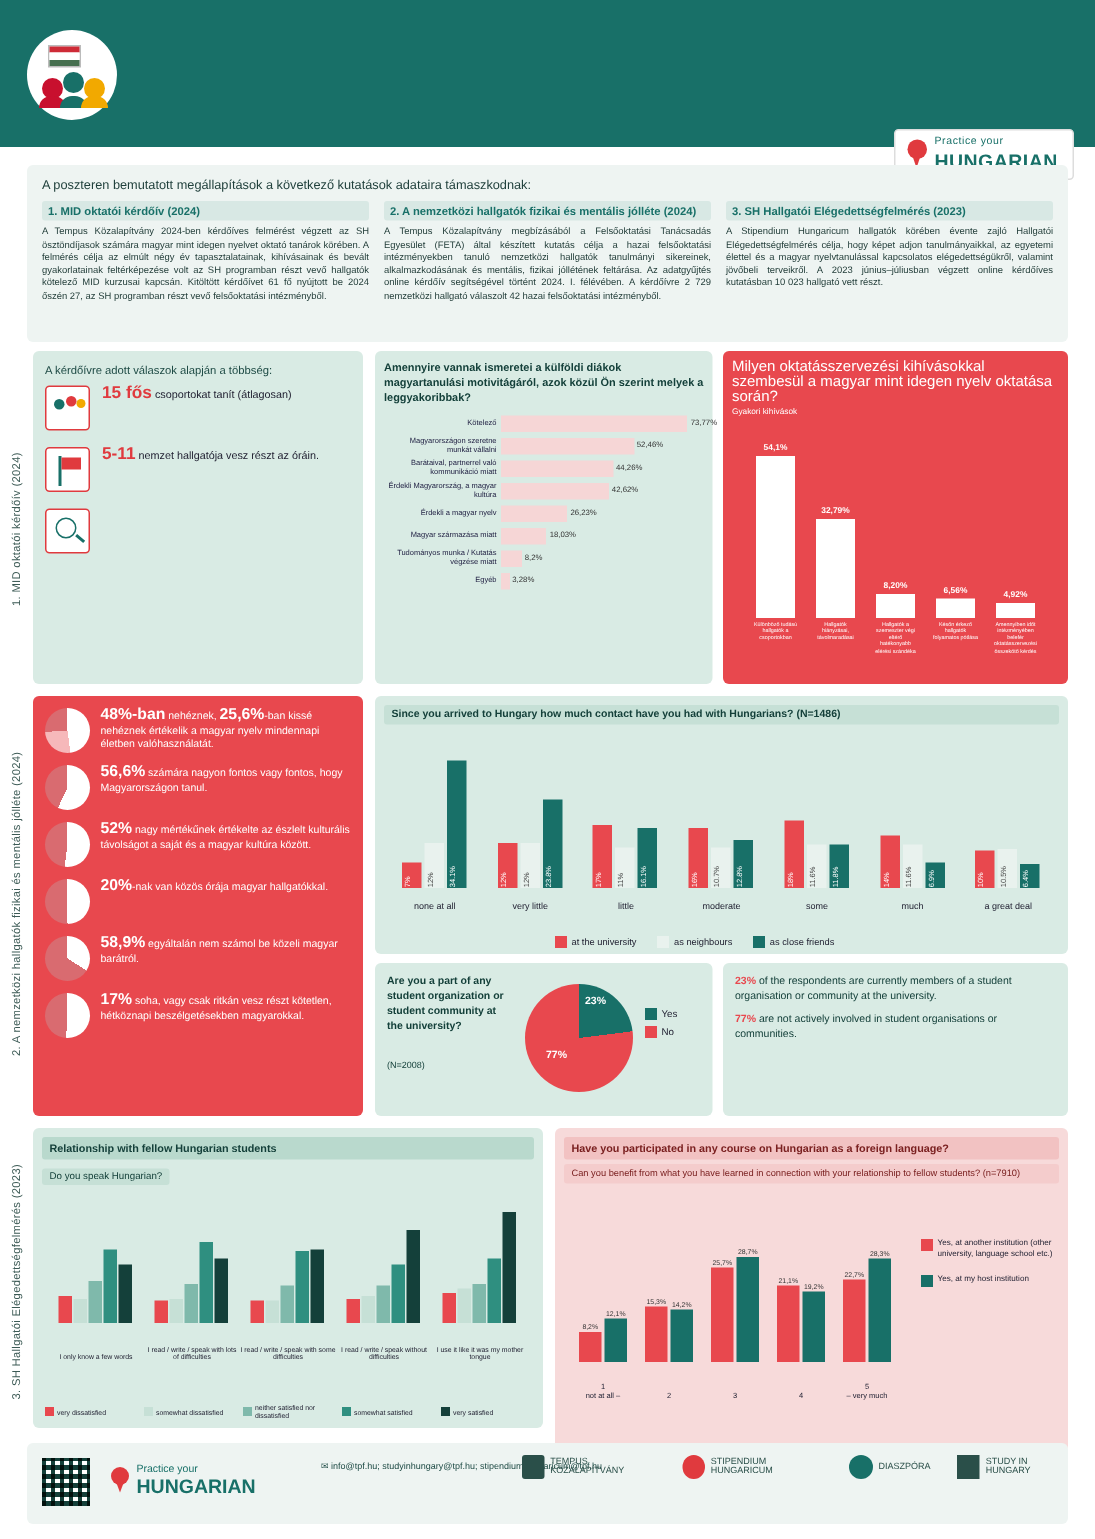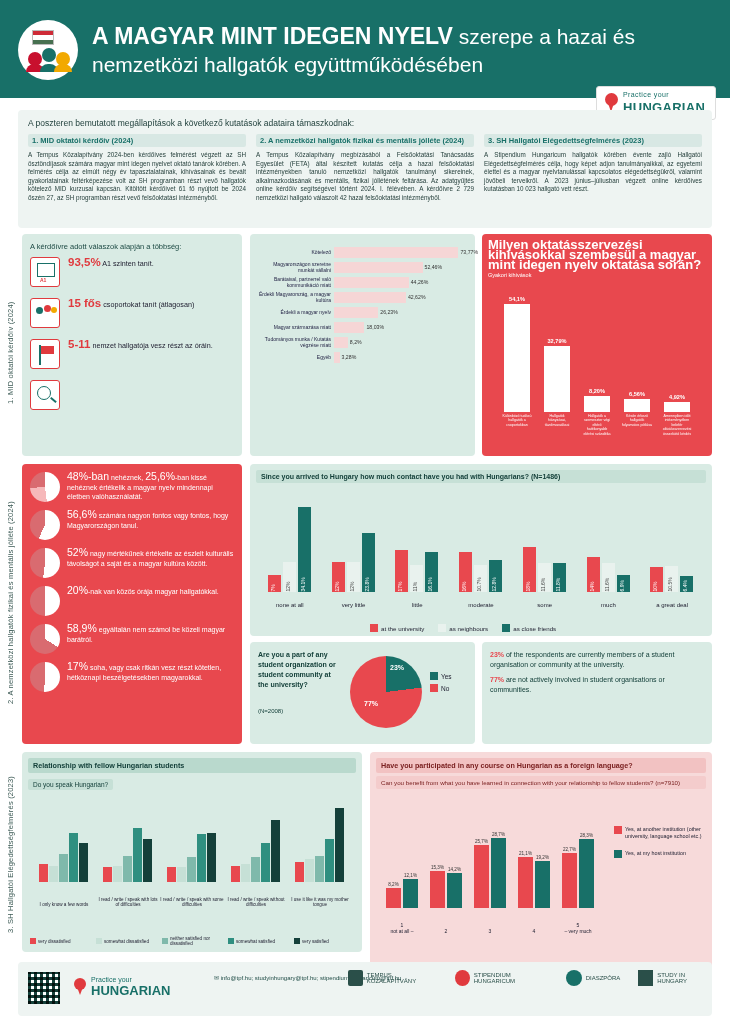--- a/index.html
+++ b/index.html
@@ -79,42 +79,42 @@
   .s1-left{position:absolute;left:0;top:0;width:220px;height:222px;background:#d9ebe4;border-radius:4px;padding:8px 8px;}
   .s1-left-head{font-size:7.5px;color:#1d4a44;margin-bottom:6px;}
   .stat-row{display:flex;align-items:flex-start;margin-bottom:11px;}
   .stat-ico{width:30px;height:30px;border:1.4px solid #e03a3e;border-radius:3px;margin-right:8px;flex:none;position:relative;background:#fff;}
   .stat-txt{font-size:7.2px;color:#223;line-height:10px;}
   .stat-big{font-size:11.5px;font-weight:bold;color:#e03a3e;}
 
   .s1-mid{position:absolute;left:228px;top:0;width:225px;height:222px;background:#d9ebe4;border-radius:4px;padding:6px;}
   .s1-right{position:absolute;left:460px;top:0;width:230px;height:222px;background:#e8484e;border-radius:4px;padding:6px;}
   .cq{font-size:7.3px;font-weight:bold;color:#14403a;line-height:10px;}
-  .cq-white{font-size:13px;font-weight:bold;color:#fff;line-height:10px;}
+  .cq-white{font-size:10px;font-weight:normal;color:#fff;line-height:10px;}
 
   
   .hbar-row{display:flex;align-items:center;height:13px;margin-bottom:2px;}
   .hbar-lab{width:78px;font-size:5px;color:#224;text-align:right;padding-right:3px;line-height:5.6px;}
   .hbar-track{flex:1;position:relative;height:11px;}
   .hbar-fill{position:absolute;left:0;top:0;height:11px;background:#f6d6d6;}
   .hbar-val{position:absolute;top:1.5px;font-size:5.2px;color:#333;}
 
   
   .vbar-area{position:absolute;left:8px;top:52px;width:214px;height:160px;}
   .vb{position:absolute;bottom:34px;background:#fff;}
   .vb-val{position:absolute;font-size:5.6px;font-weight:bold;color:#fff;text-align:center;}
   .vb-lab{position:absolute;bottom:0;font-size:3.6px;color:#fff;text-align:center;line-height:4.4px;}
 
   
   .sec2{position:absolute;left:22px;top:464px;width:690px;height:280px;}
   .s2-left{position:absolute;left:0;top:0;width:220px;height:280px;background:#e8484e;border-radius:4px;padding:8px;}
   .s2-item{display:flex;align-items:flex-start;margin-bottom:8px;}
   .donut{width:30px;height:30px;border-radius:50%;margin-right:7px;flex:none;}
   .s2-txt{font-size:7px;color:#fff;line-height:9.6px;}
-  .s2-big{font-size:10.5px;font-weight:normal;color:#fff;}
+  .s2-big{font-size:10.5px;font-weight:bold;color:#fff;}
 
   .s2-top{position:absolute;left:228px;top:0;width:462px;height:172px;background:#d9ebe4;border-radius:4px;padding:6px;}
   .s2-bot1{position:absolute;left:228px;top:178px;width:225px;height:102px;background:#d9ebe4;border-radius:4px;padding:8px;}
   .s2-bot2{position:absolute;left:460px;top:178px;width:230px;height:102px;background:#d9ebe4;border-radius:4px;padding:8px;}
 
   .grp-chart{position:absolute;left:8px;top:26px;width:446px;height:118px;}
   .gbar{position:absolute;bottom:16px;}
   .gbar-val{position:absolute;font-size:5px;color:#fff;transform:rotate(-90deg);transform-origin:center;}
   .gcat{position:absolute;bottom:0;font-size:6px;color:#223;text-align:center;}
   .legend{position:absolute;left:120px;bottom:4px;display:flex;gap:14px;font-size:6.2px;color:#223;align-items:center;}
@@ -156,23 +156,20 @@
         <div class="heads">
           <div class="head b1"></div>
             <div class="head b2"></div>
             <div class="head b3"></div>
           <div class="head-body hb1"></div>
             <div class="head-body hb2"></div>
             <div class="head-body hb3"></div>
         </div>
       </div>
     </div>
-    <div class="header-title">
-      <span class="bold">A MAGYAR MINT IDEGEN NYELV</span><span> szerepe a hazai és nemzetközi hallgatók együttműködésében</span>
-    </div>
   </div>
 
   <div class="practice-box">
     <div class="pin">
         <div class="pin-top"></div>
         <div class="pin-tip"></div>
       </div>
     <div class="practice-l1">Practice your</div>
     <div class="practice-l2">HUNGARIAN</div>
   </div>
@@ -197,27 +194,20 @@
 
   <div class="side-label" id="sl1">1. MID oktatói kérdőív (2024)</div>
   <div class="side-label" id="sl2">2. A nemzetközi hallgatók fizikai és mentális jólléte (2024)</div>
   <div class="side-label" id="sl3">3. SH Hallgatói Elégedettségfelmérés (2023)</div>
 
   <div class="sec1">
 
     <div class="s1-left">
       <div class="s1-left-head">A kérdőívre adott válaszok alapján a többség:</div>
 
-      <div class="stat-row">
-        <div class="stat-ico">
-          <div style="position:absolute;left:6px;top:5px;width:18px;height:14px;border:1px solid #187068;"></div>
-          <div style="position:absolute;left:9px;top:19px;font-size:5px;color:#e03a3e;font-weight:bold;">A1</div>
-        </div>
-        <div class="stat-txt"><span class="stat-big">93,5%</span> <span>A1 szinten tanít.</span></div>
-      </div>
 
       <div class="stat-row">
         <div class="stat-ico">
           <div style="position:absolute;left:5px;top:8px;width:7px;height:7px;border-radius:50%;background:#187068;"></div>
           <div style="position:absolute;left:13px;top:6px;width:7px;height:7px;border-radius:50%;background:#e03a3e;"></div>
           <div style="position:absolute;left:20px;top:8px;width:6px;height:6px;border-radius:50%;background:#f2a900;"></div>
         </div>
         <div class="stat-txt"><span class="stat-big">15 fős</span> <span>csoportokat tanít (átlagosan)</span></div>
       </div>
 
@@ -231,20 +221,21 @@
 
       <div class="stat-row">
         <div class="stat-ico">
           <div style="position:absolute;left:6px;top:5px;width:14px;height:14px;border:1.5px solid #187068;border-radius:50%;"></div>
           <div style="position:absolute;left:19px;top:18px;width:7px;height:1.8px;background:#187068;transform:rotate(40deg);"></div>
         </div>
       </div>
     </div>
 
     <div class="s1-mid">
+      <div class="cq">Amennyire vannak ismeretei a külföldi diákok magyartanulási motivitágáról, azok közül Ön szerint melyek a leggyakoribbak?</div>
       <div id="hbars" style="margin-top:6px;">
           <div class="hbar-row">
             <div class="hbar-lab">Kötelező</div>
             <div class="hbar-track">
               <div class="hbar-fill" style="width: 92.2125%;"></div>
               <div class="hbar-val" style="left: calc(92.2125% + 2px);">73,77%</div>
             </div>
           </div>
           <div class="hbar-row">
             <div class="hbar-lab">Magyarországon szeretne munkát vállalni</div>

